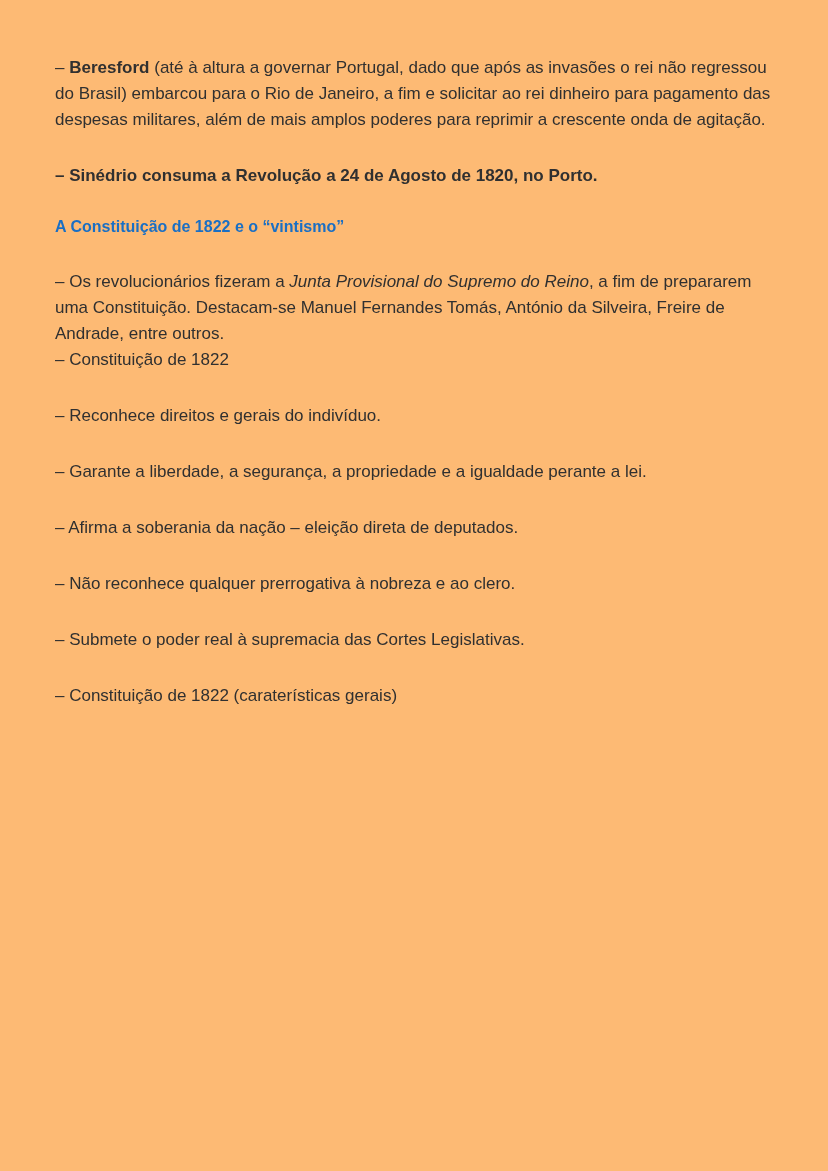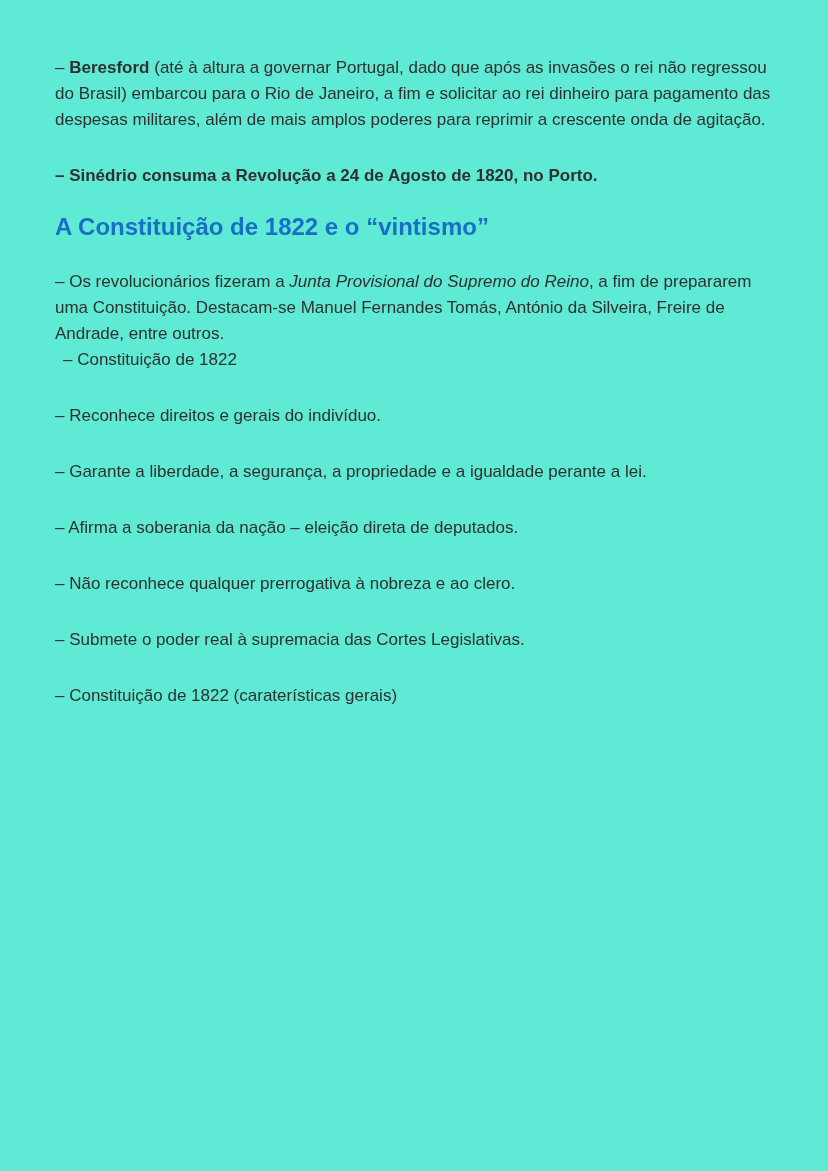--- a/index.html
+++ b/index.html
@@ -4,55 +4,54 @@
 <style>
   html, body {
     margin: 0;
     padding: 0;
     background: #ffffff;
   }
   .page {
     position: relative;
     width: 828px;
     min-height: 1171px;
-    background: #5eead4;
+    background: #fdba74;
     box-sizing: border-box;
     padding: 55px 55px 40px 55px;
     font-family: "Liberation Sans", "DejaVu Sans", sans-serif;
     color: #303030;
   }
   .doc {
     width: 718px;
   }
   .para {
     margin: 30px 0 0 0;
     font-size: 17px;
     line-height: 26px;
     color: #303030;
   }
   .para.first {
     margin-top: 0;
   }
   .para.tight {
     margin-top: 0;
-    margin-left: 8px;
   }
   .para.bold {
     font-weight: bold;
   }
   h1.heading1 {
     margin: 88px 0 0 0;
     font-size: 23px;
     line-height: 31px;
     font-weight: bold;
     color: var(--accent, #1a6fc4);
   }
   h2.heading2 {
     margin: 26px 0 0 0;
-    font-size: 24px;
+    font-size: 16px;
     line-height: 24px;
     font-weight: bold;
     color: var(--accent, #1a6fc4);
   }
   .para b { font-weight: bold; }
   .para i { font-style: italic; }
 </style>
 </head>
 <body>
 

